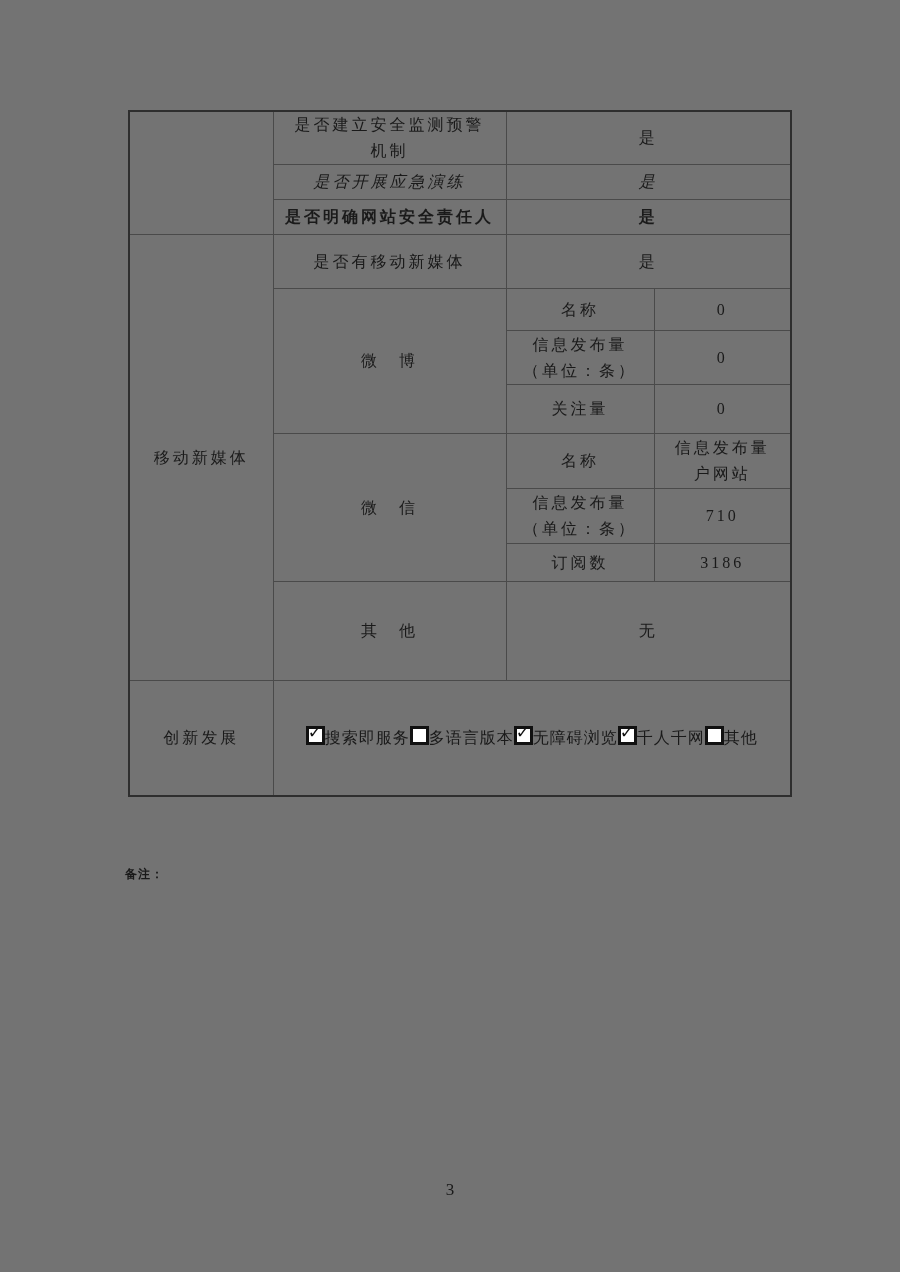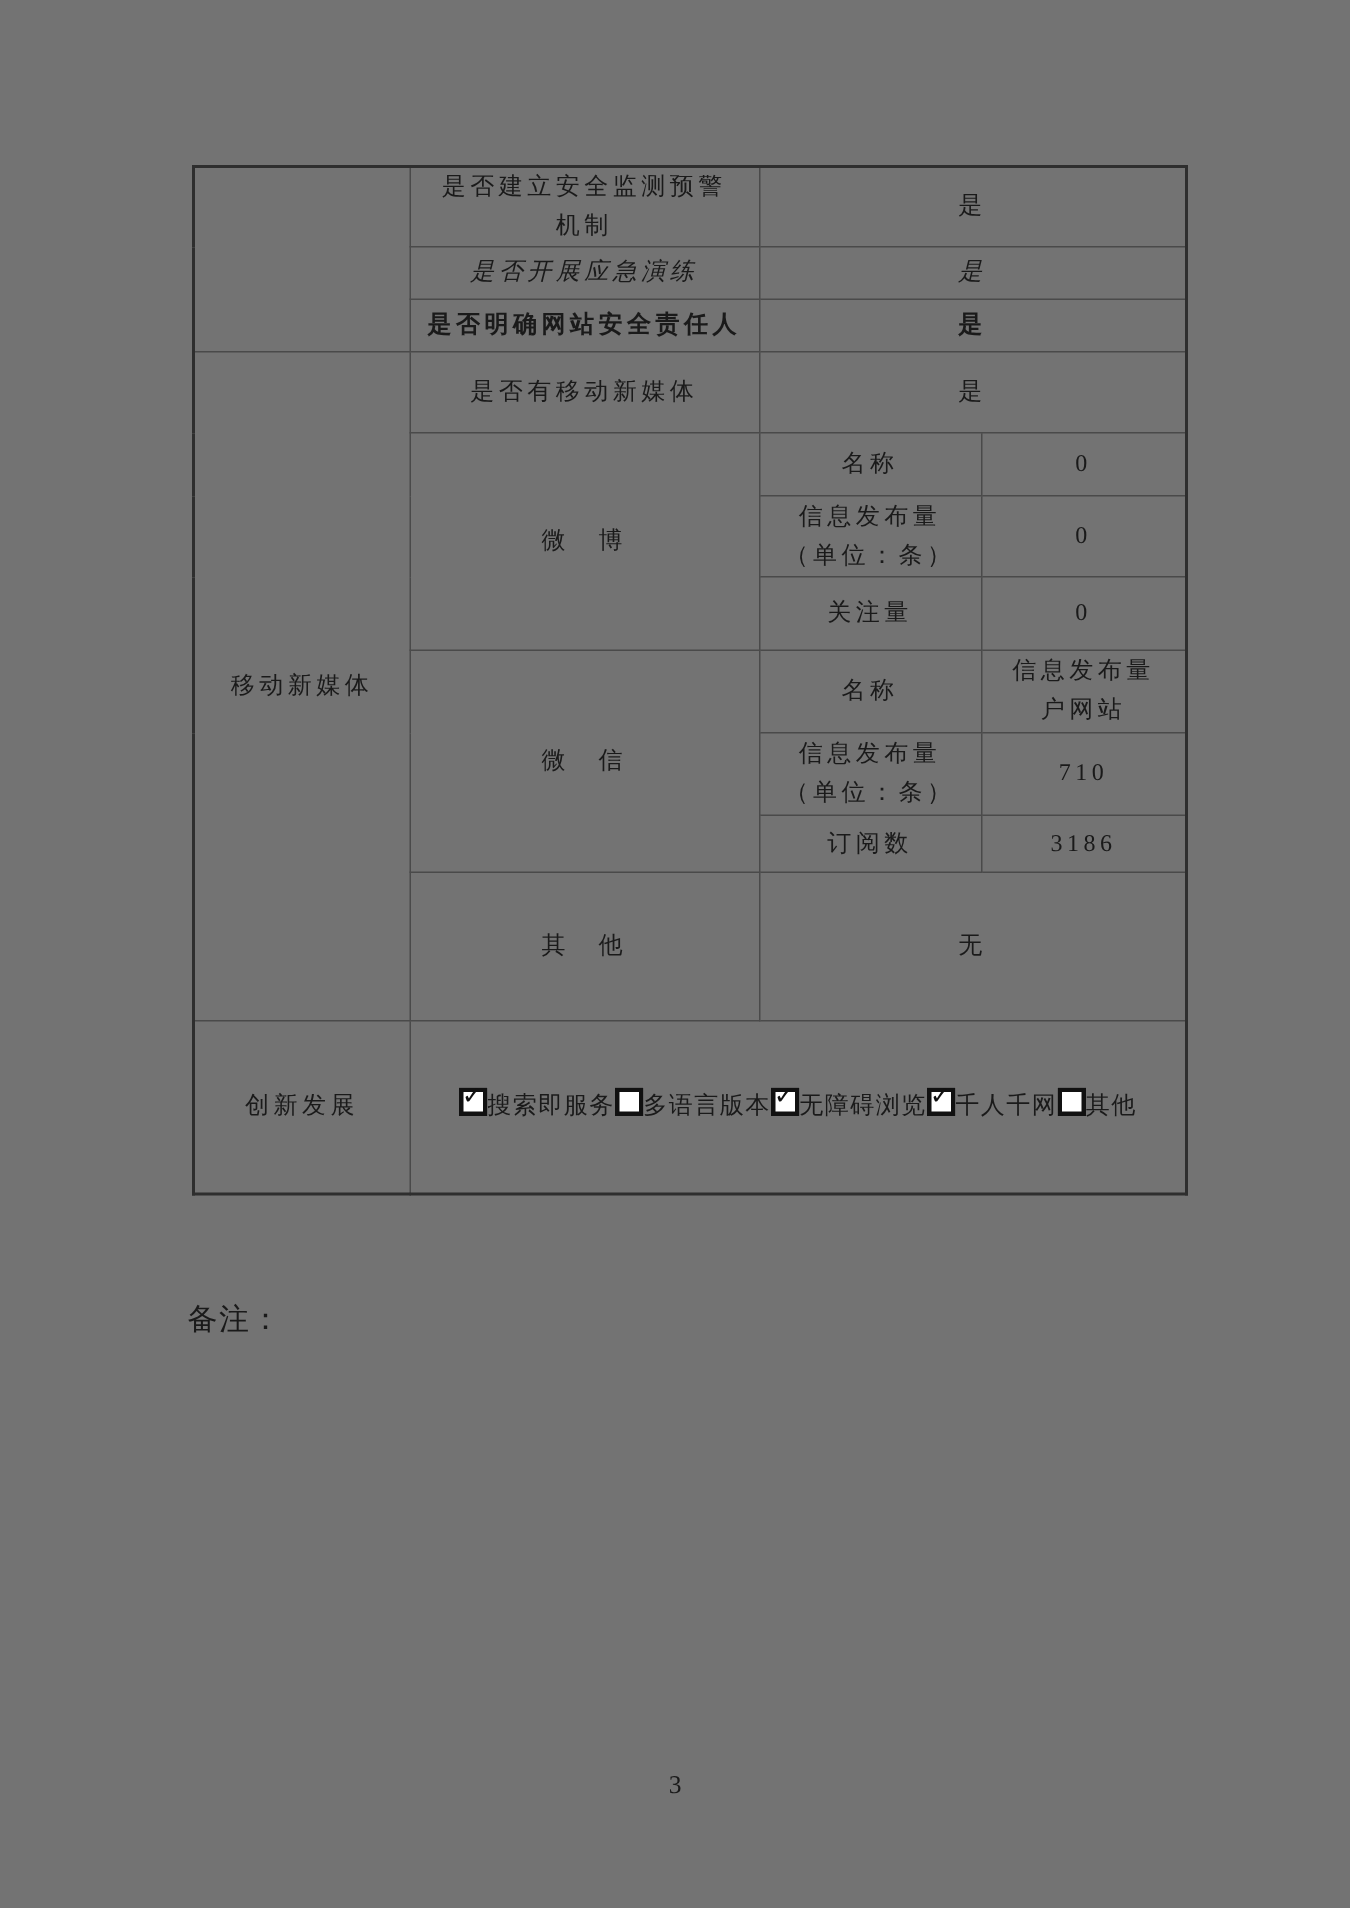--- a/index.html
+++ b/index.html
@@ -79,22 +79,22 @@
     font-size: 17px;
     font-weight: bold;
     line-height: 19px;
     color: #111111;
     font-family: "DejaVu Sans", sans-serif;
   }
   .note {
     position: absolute;
     left: 125px;
     top: 866px;
-    font-size: 20px;
-    font-weight: normal;
+    font-size: 12px;
+    font-weight: bold;
     letter-spacing: 1px;
   }
   .page-number {
     position: absolute;
     left: 0;
     top: 1180px;
     width: 900px;
     text-align: center;
     font-size: 17px;
   }

